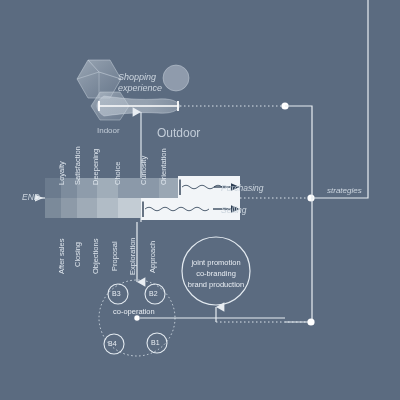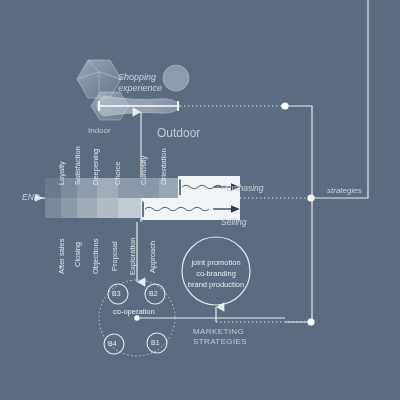--- a/index.html
+++ b/index.html
@@ -135,21 +135,21 @@
     <circle cx="216" cy="271" r="34" fill="none" stroke="#e3eaf0" stroke-width="1.2"></circle>
     <line x1="216" y1="322" x2="216" y2="307" stroke="#e8edf2" stroke-width="1.2" marker-end="url(#arrUp2)"></line>
 
     <line x1="216" y1="322" x2="308" y2="322" stroke="#dbe3ea" stroke-width="1" stroke-dasharray="1.5,2.5"></line>
     <circle cx="311" cy="322" r="3.6" fill="#ffffff"></circle>
   </svg>
 
   <div class="txt ital" style="left:118px;top:72px;font-size:9px;">Shopping
 experience</div>
 
-  <div class="txt muted" style="left:88px;top:126px;font-size:8px;">Indoor</div>
+  <div class="txt muted" style="left:97px;top:126px;font-size:8px;">Indoor</div>
 
   <div class="txt muted" style="left:157px;top:126px;font-size:12px;">Outdoor</div>
 
 
   <div class="txt ital" style="left:22px;top:192px;font-size:8.5px;">END</div>
 
   <div class="vert" style="left:66px;top:176px;font-size:7.5px;">Loyalty</div>
   <div class="vert" style="left:82px;top:176px;font-size:7.5px;">Satisfaction</div>
   <div class="vert" style="left:100px;top:176px;font-size:7.5px;">Deepening</div>
   <div class="vert" style="left:122px;top:176px;font-size:7.5px;">Choice</div>
@@ -157,34 +157,32 @@
   <div class="vert" style="left:168px;top:176px;font-size:7.5px;">Orientation</div>
 
   <div class="vert" style="left:66px;top:265px;font-size:7.5px;">After sales</div>
   <div class="vert" style="left:82px;top:258px;font-size:7.5px;">Closing</div>
   <div class="vert" style="left:100px;top:265px;font-size:7.5px;">Objections</div>
   <div class="vert" style="left:119px;top:262px;font-size:7.5px;">Proposal</div>
   <div class="vert" style="left:137px;top:266px;font-size:7.5px;">Exploration</div>
   <div class="vert" style="left:157px;top:264px;font-size:7.5px;">Approach</div>
 
   <div class="txt ital" style="left:221px;top:183px;font-size:8.5px;">Purchasing</div>
-  <div class="txt ital" style="left:221px;top:205px;font-size:8.5px;margin-top:12px;">Selling</div>
+  <div class="txt ital" style="left:221px;top:205px;font-size:8.5px;">Selling</div>
 
 
   <div class="txt ital" style="left:327px;top:186px;font-size:8px;">strategies</div>
 
 
   <div class="txt" style="left:113px;top:307px;font-size:7.5px;">co-operation</div>
 
   <div class="txt" style="left:112px;top:290px;font-size:7px;">B3</div>
   <div class="txt" style="left:149px;top:290px;font-size:7px;">B2</div>
   <div class="txt" style="left:108px;top:340px;font-size:7px;">B4</div>
   <div class="txt" style="left:151px;top:339px;font-size:7px;">B1</div>
 
   <div class="txt" style="left:186px;top:258px;font-size:7.5px;line-height:1.45;text-align:center;width:60px;">joint promotion
 co-branding
 brand production</div>
 
-  <div class="txt muted" style="left:193px;top:327px;font-size:8px;letter-spacing:.4px;">MARKETING
-STRATEGIES</div>
 
 
 </div>
 
 </body></html>

